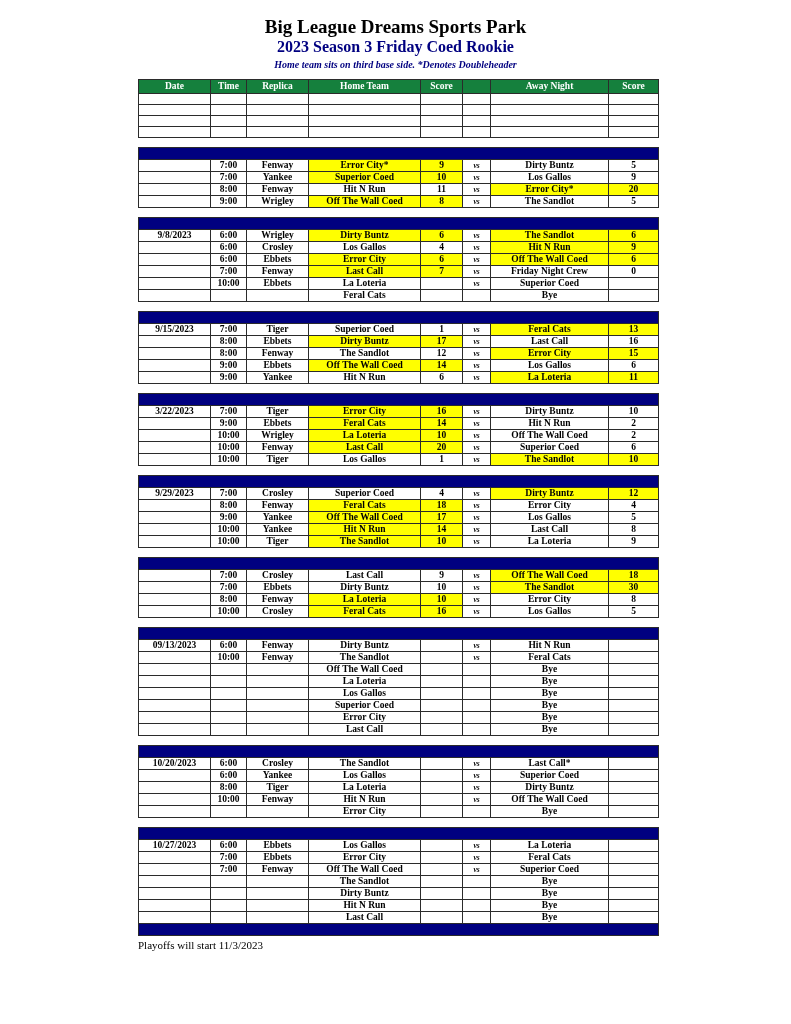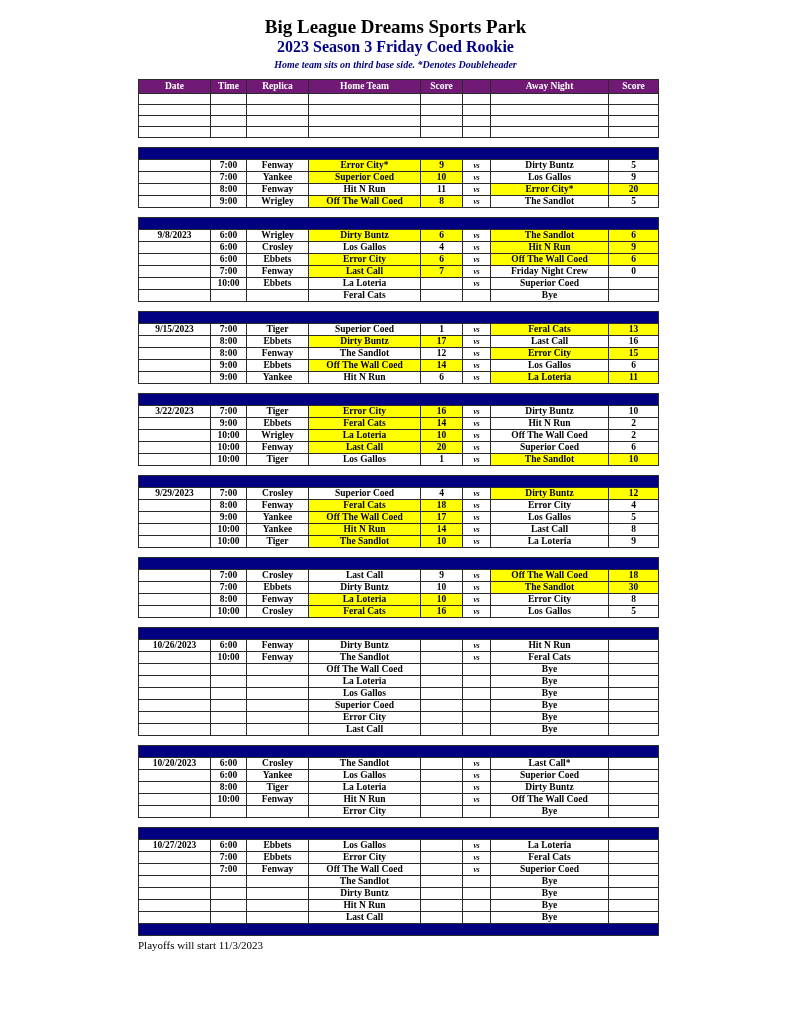--- a/index.html
+++ b/index.html
@@ -36,21 +36,21 @@
     height: 11px;
     line-height: 11px;
     font-size: 9.5px;
     font-weight: bold;
     text-align: center;
     white-space: nowrap;
     overflow: hidden;
     color: #000000;
   }
   .sched th {
-    background: #701a75;
+    background: #15803d;
     color: #ffffff;
     height: 13px;
     line-height: 13px;
   }
   tr.empty-row td { background: #ffffff; }
   tr.spacer td {
     border: none; height: 10px; line-height: 10px; background: #ffffff;
   }
   tr.sep td {
     background: #000080; height: 12px; line-height: 12px;
@@ -462,21 +462,21 @@
           <td>Los Gallos</td>
           <td>5</td>
         </tr>
         <tr class="spacer">
           <td colspan="8"></td>
         </tr>
         <tr class="sep">
           <td colspan="8"></td>
         </tr>
         <tr class="game">
-          <td>10/26/2023</td>
+          <td>09/13/2023</td>
           <td>6:00</td>
           <td>Fenway</td>
           <td>Dirty Buntz</td>
           <td></td>
           <td class="vs">vs</td>
           <td>Hit N Run</td>
           <td></td>
         </tr>
         <tr class="game">
           <td></td>

